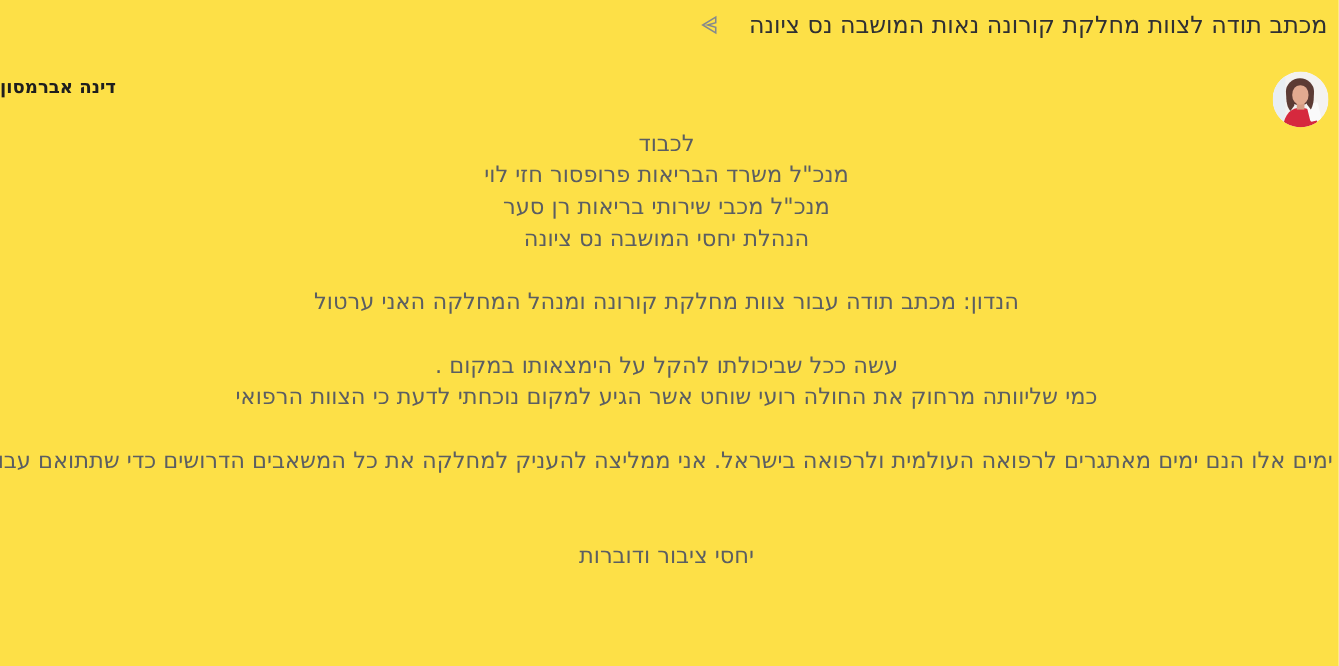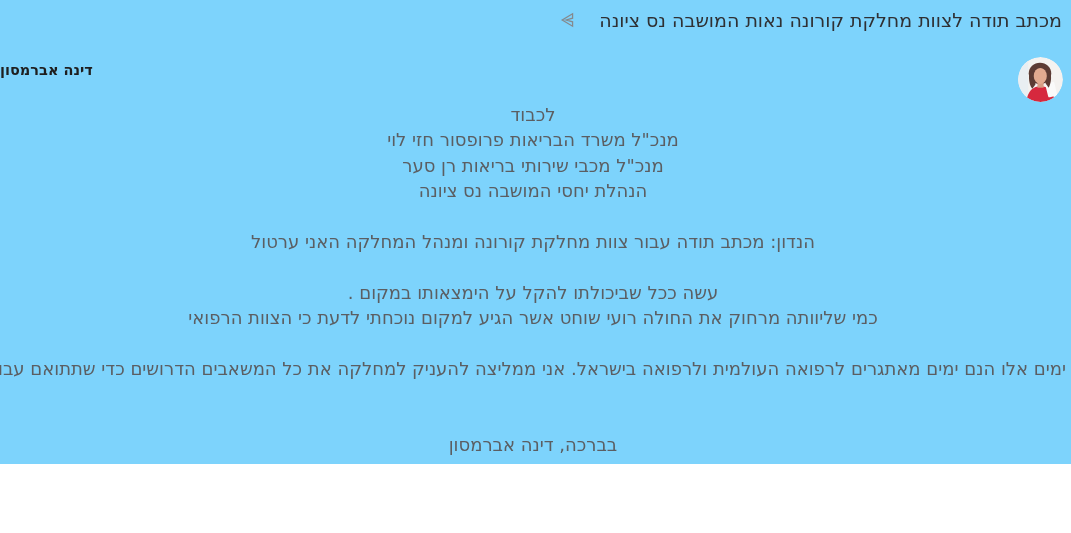--- a/index.html
+++ b/index.html
@@ -6,24 +6,24 @@
   html, body { margin: 0; padding: 0; }
   body {
     width: 1071px;
     height: 533px;
     background: #ffffff;
     overflow: hidden;
     font-family: "DejaVu Sans", sans-serif;
   }
   .page {
     width: 1071px;
-    height: 464px;
+    height: 533px;
     position: relative;
     overflow: hidden;
-    background: #7dd3fc;
+    background: #fde047;
   }
   
   .title-row {
     display: flex;
     direction: rtl;
     align-items: center;
     gap: 21px;
     padding: 7px 9px 0 0;
   }
   .page-title {
@@ -128,17 +128,16 @@
       <div class="line">הנהלת יחסי המושבה נס ציונה</div>
       <div class="line">&nbsp;</div>
       <div class="line">הנדון: מכתב תודה עבור צוות מחלקת קורונה ומנהל המחלקה האני ערטול</div>
       <div class="line">&nbsp;</div>
       <div class="line">עשה ככל שביכולתו להקל על הימצאותו במקום .</div>
       <div class="line">כמי שליוותה מרחוק את החולה רועי שוחט אשר הגיע למקום נוכחתי לדעת כי הצוות הרפואי</div>
       <div class="line">&nbsp;</div>
       <div class="line">ימים אלו הנם ימים מאתגרים לרפואה העולמית ולרפואה בישראל.  אני ממליצה להעניק למחלקה את כל המשאבים הדרושים כדי שתתואם עבור חולי הקורונה המגיעים למקום.</div>
       <div class="line">&nbsp;</div>
       <div class="line">&nbsp;</div>
-      <div class="line">בברכה, דינה אברמסון</div>
       <div class="line">יחסי ציבור ודוברות</div>
     </div>
 
 </div>
 
 </body></html>

